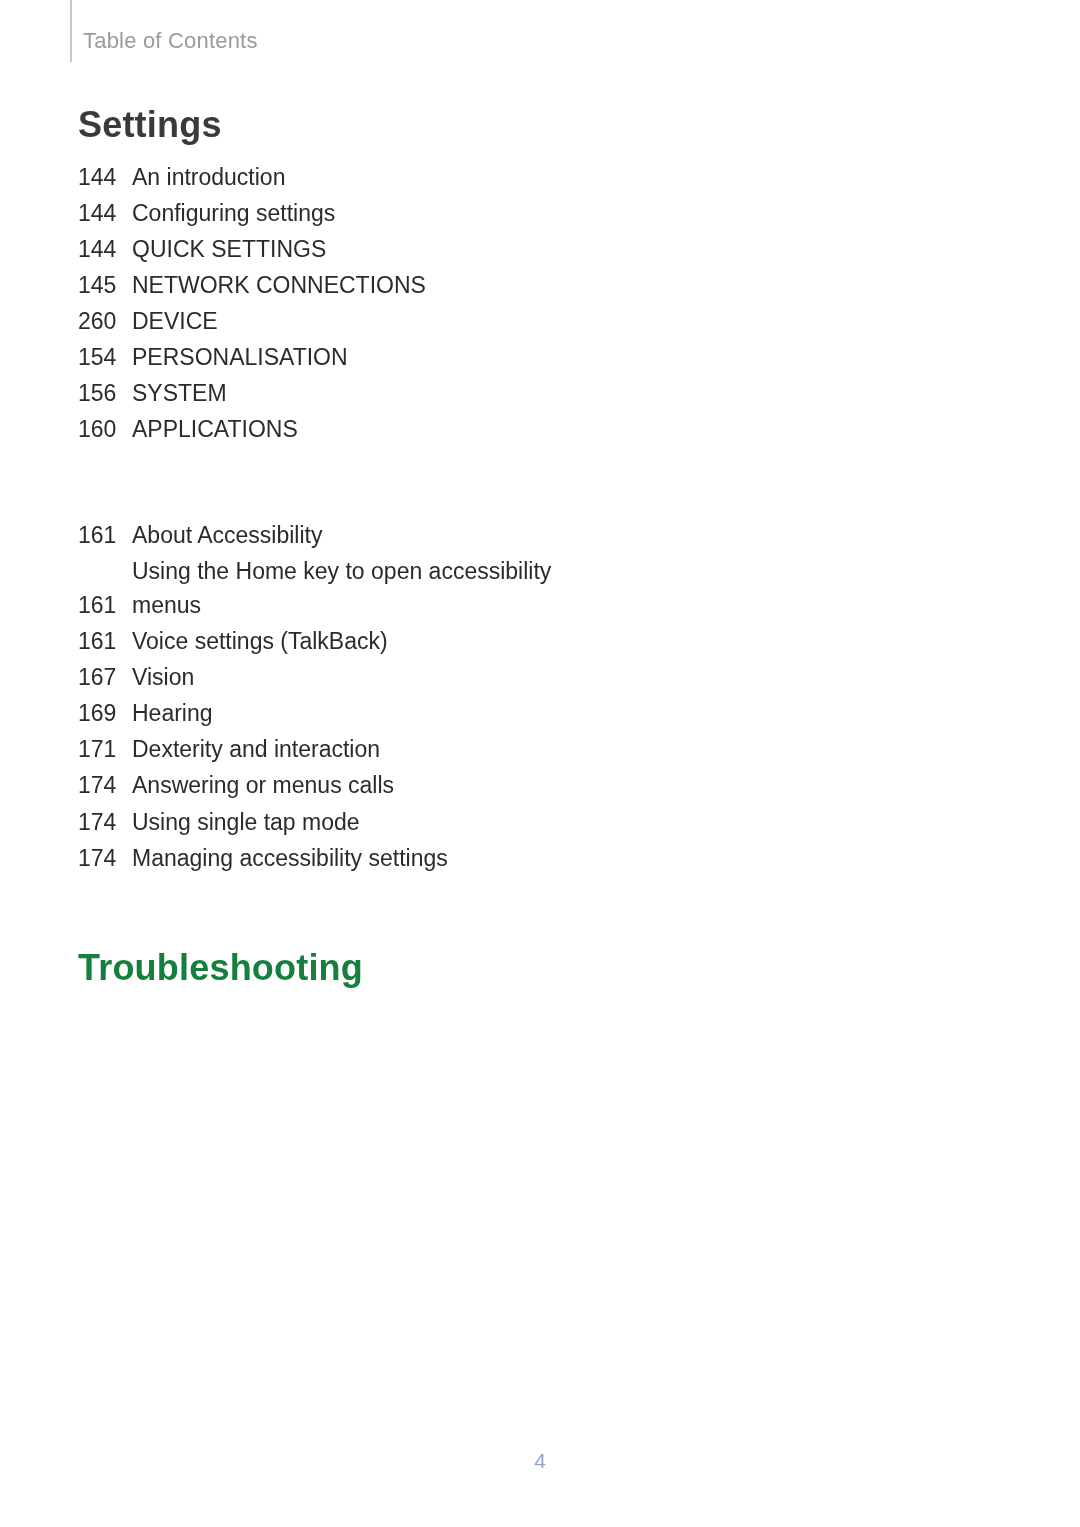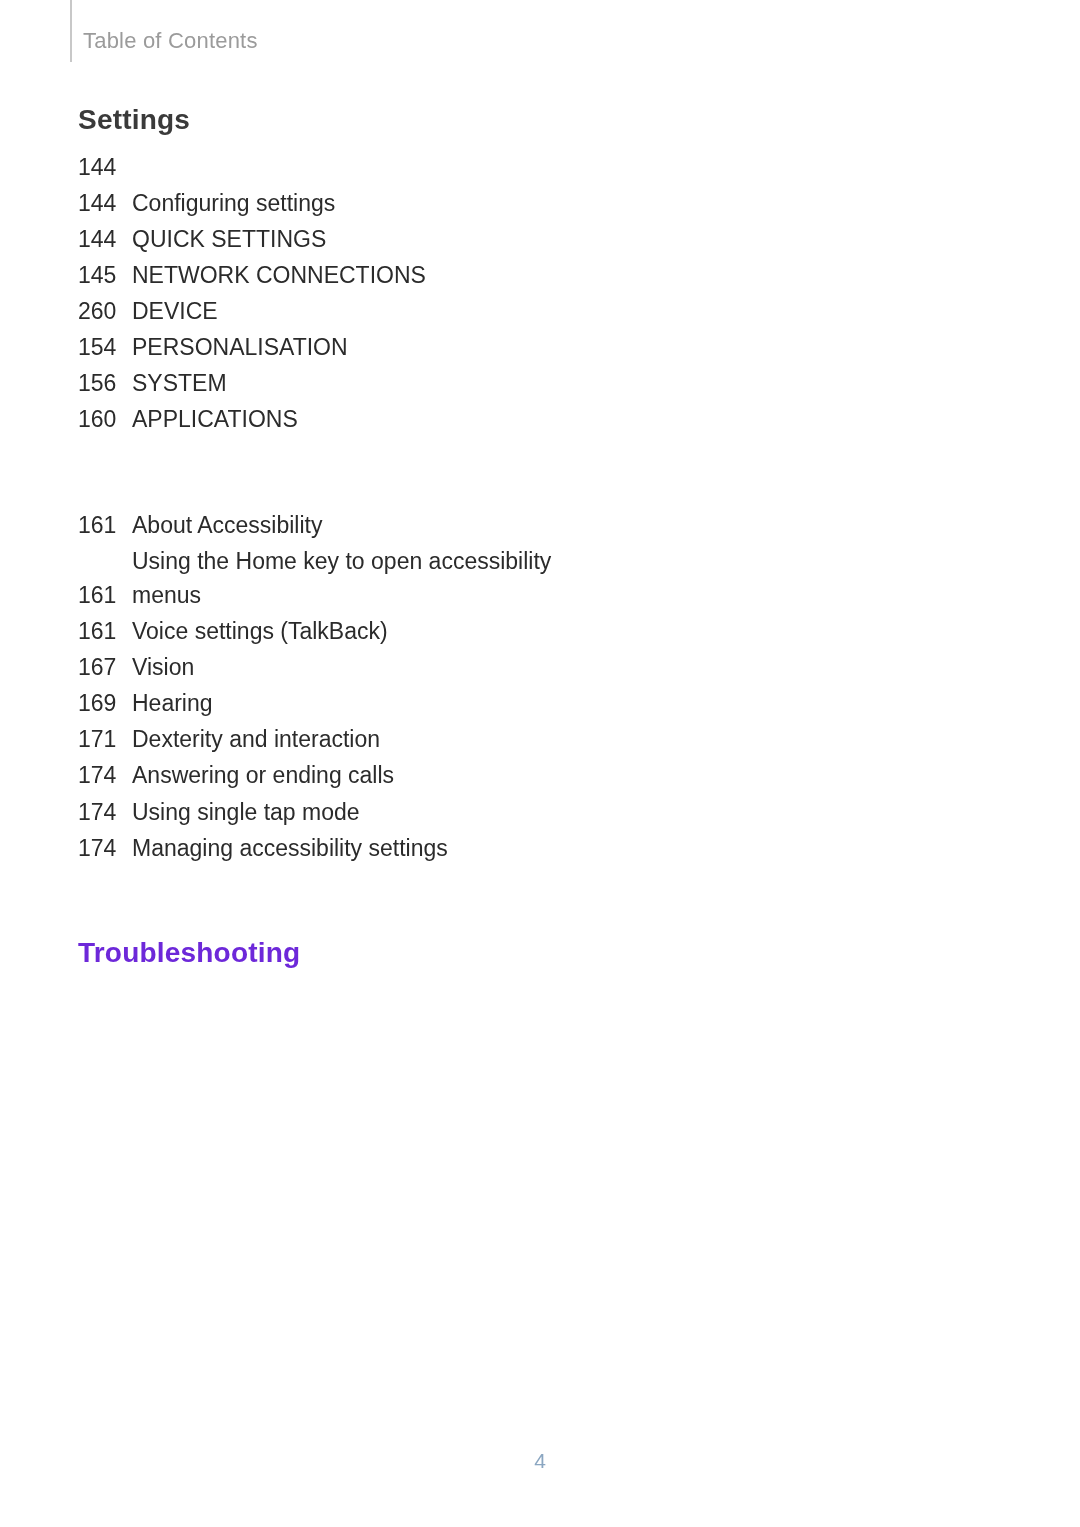--- a/index.html
+++ b/index.html
@@ -40,28 +40,28 @@
   .content {
     position: absolute;
     left: 78px;
     top: 104px;
     width: 480px;
   }
   .section {
     margin-bottom: 72px;
   }
   .section-title {
-    font-size: 28px;
+    font-size: 36px;
     font-weight: 600;
     color: #3a3a3a;
     margin: 0 0 14px 0;
     letter-spacing: 0.2px;
   }
   .section-title.link {
-    color: #6d28d9;
+    color: #15803d;
   }
   .toc-list {
     list-style: none;
     margin: 0;
     padding: 0;
   }
   .toc-item {
     display: flex;
     align-items: flex-end;
     font-size: 23px;
@@ -96,20 +96,21 @@
   <div class="header-rule"></div>
   <div class="header-text">Table of Contents</div>
 
   <div class="content">
 
     <div class="section">
       <h2 class="section-title">Settings</h2>
       <ul class="toc-list">
         <li class="toc-item">
           <span class="toc-page">144</span>
+          <span class="toc-label">An introduction</span>
         </li>
         <li class="toc-item">
           <span class="toc-page">144</span>
           <span class="toc-label">Configuring settings</span>
         </li>
         <li class="toc-item">
           <span class="toc-page">144</span>
           <span class="toc-label">QUICK SETTINGS</span>
         </li>
         <li class="toc-item">
@@ -156,21 +157,21 @@
         <li class="toc-item">
           <span class="toc-page">169</span>
           <span class="toc-label">Hearing</span>
         </li>
         <li class="toc-item">
           <span class="toc-page">171</span>
           <span class="toc-label">Dexterity and interaction</span>
         </li>
         <li class="toc-item">
           <span class="toc-page">174</span>
-          <span class="toc-label">Answering or ending calls</span>
+          <span class="toc-label">Answering or menus calls</span>
         </li>
         <li class="toc-item">
           <span class="toc-page">174</span>
           <span class="toc-label">Using single tap mode</span>
         </li>
         <li class="toc-item">
           <span class="toc-page">174</span>
           <span class="toc-label">Managing accessibility settings</span>
         </li>
       </ul>

